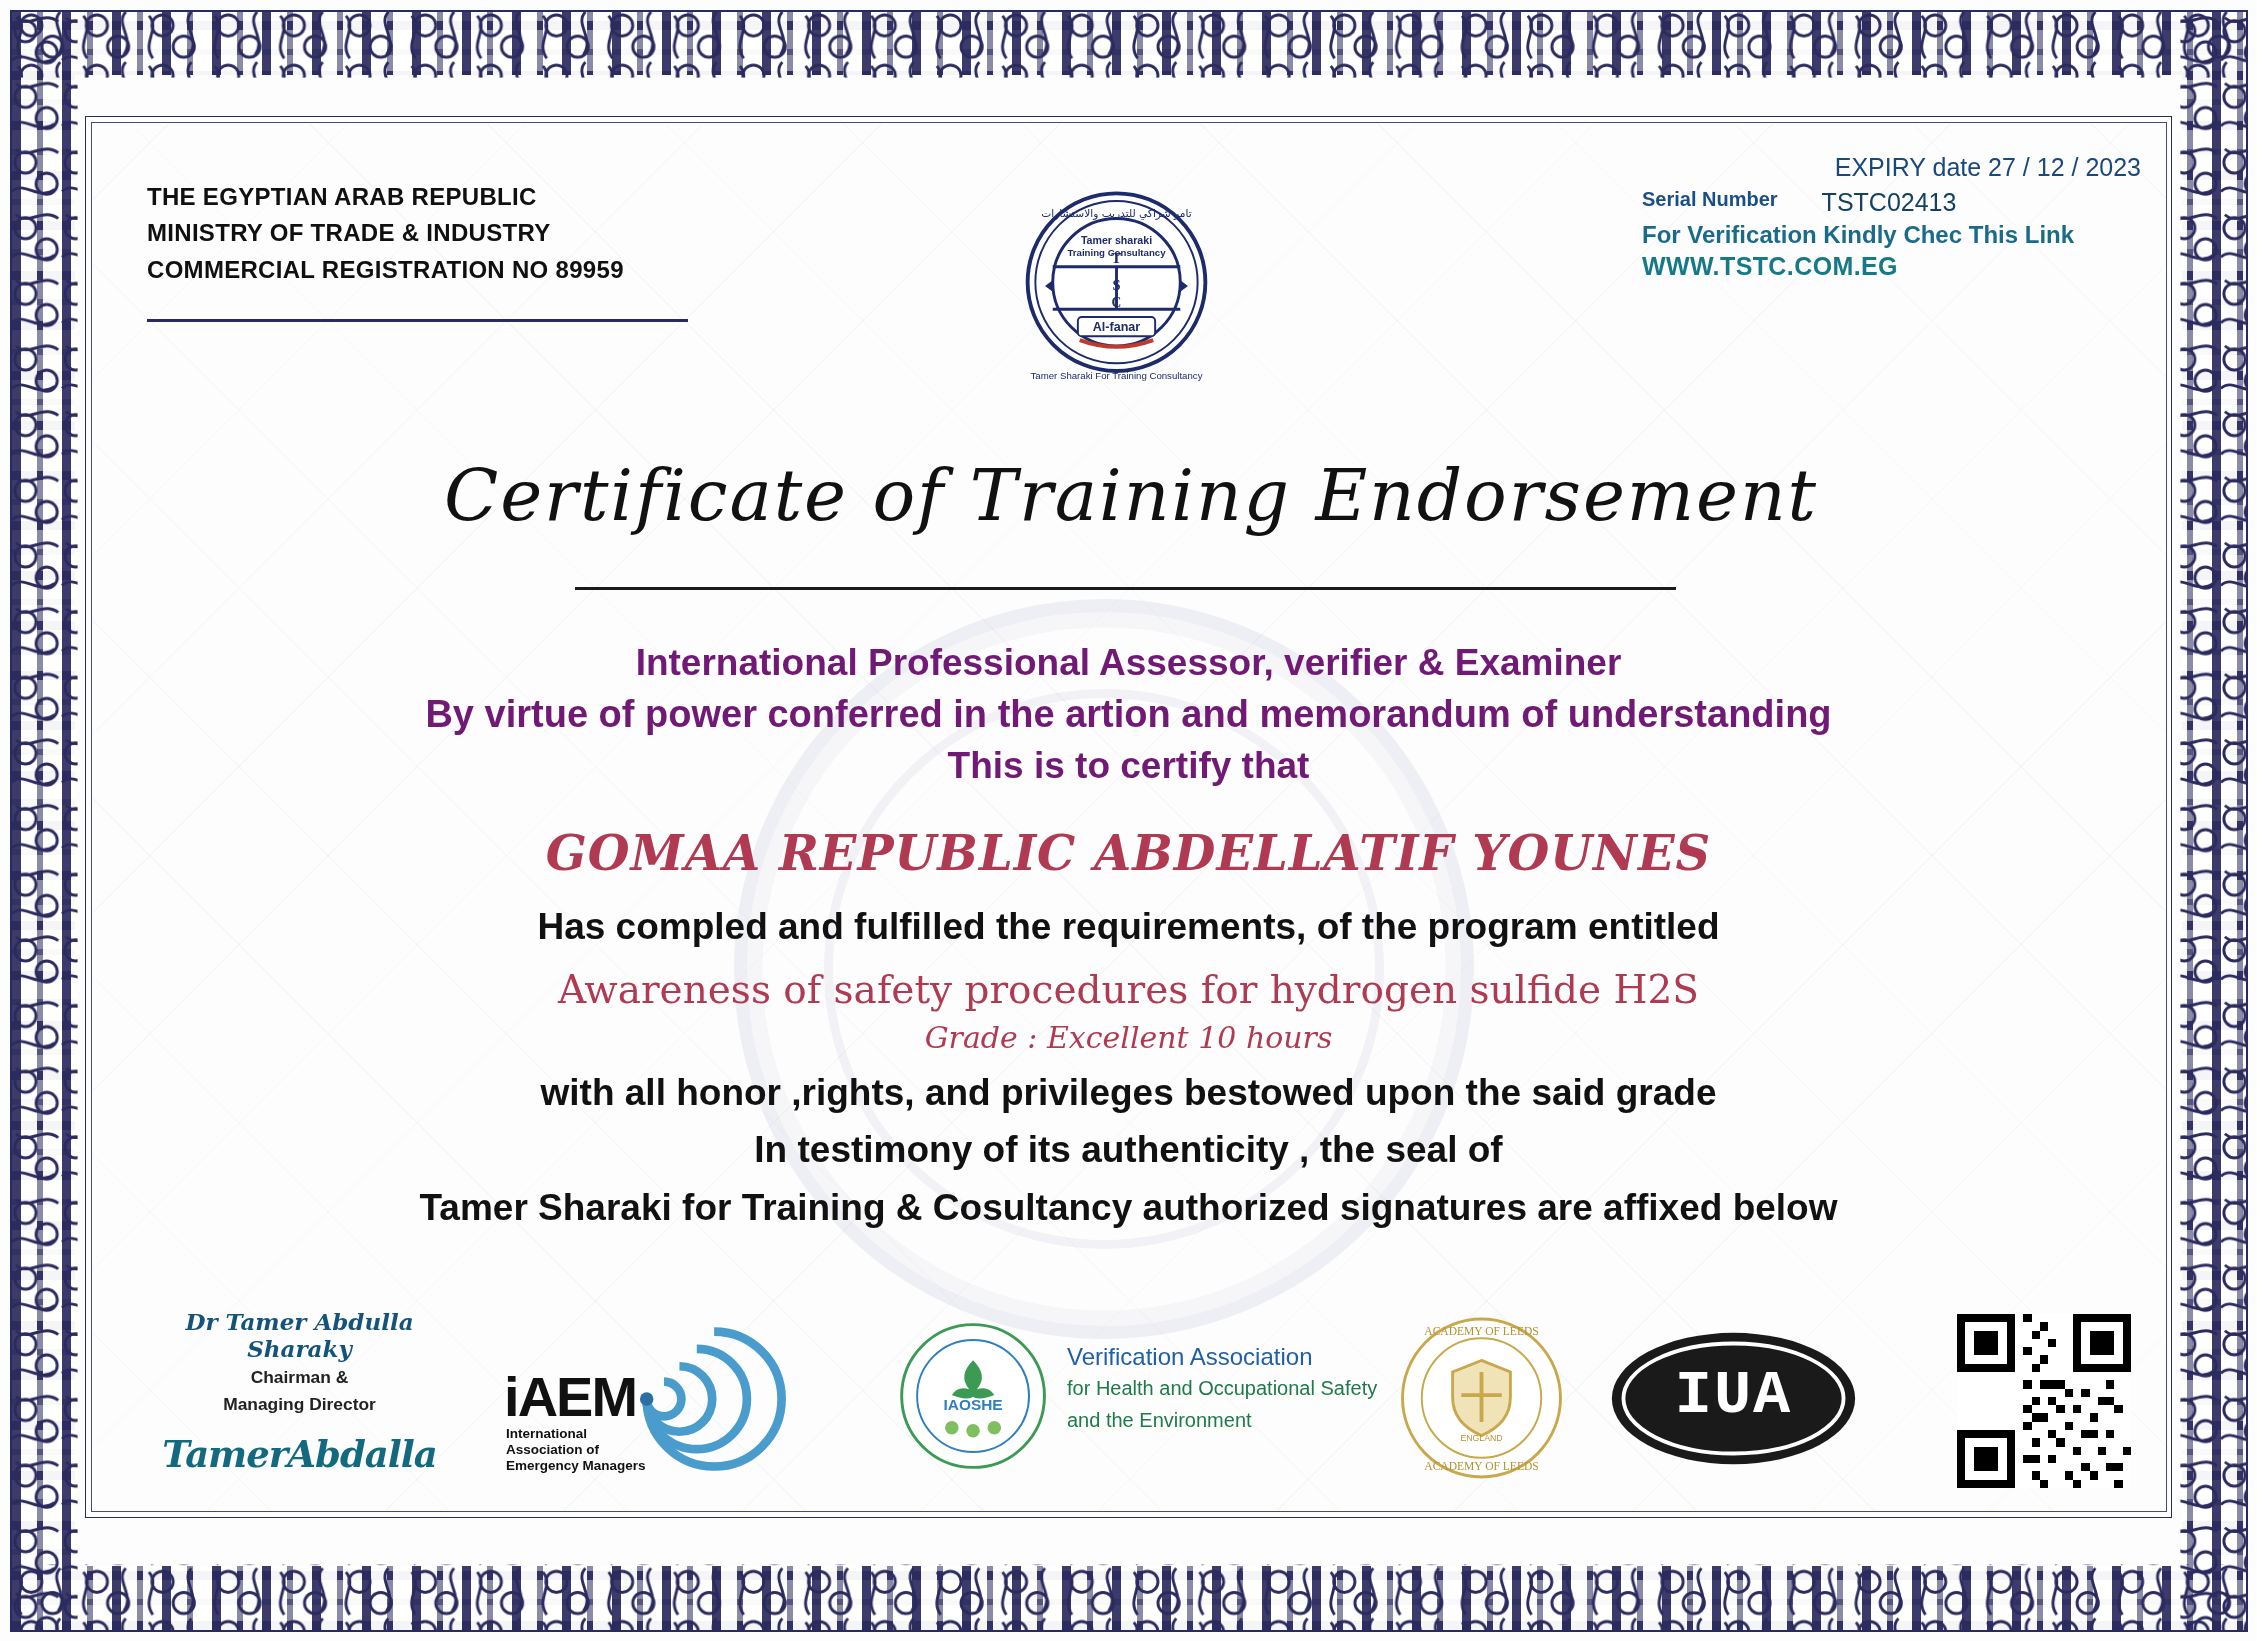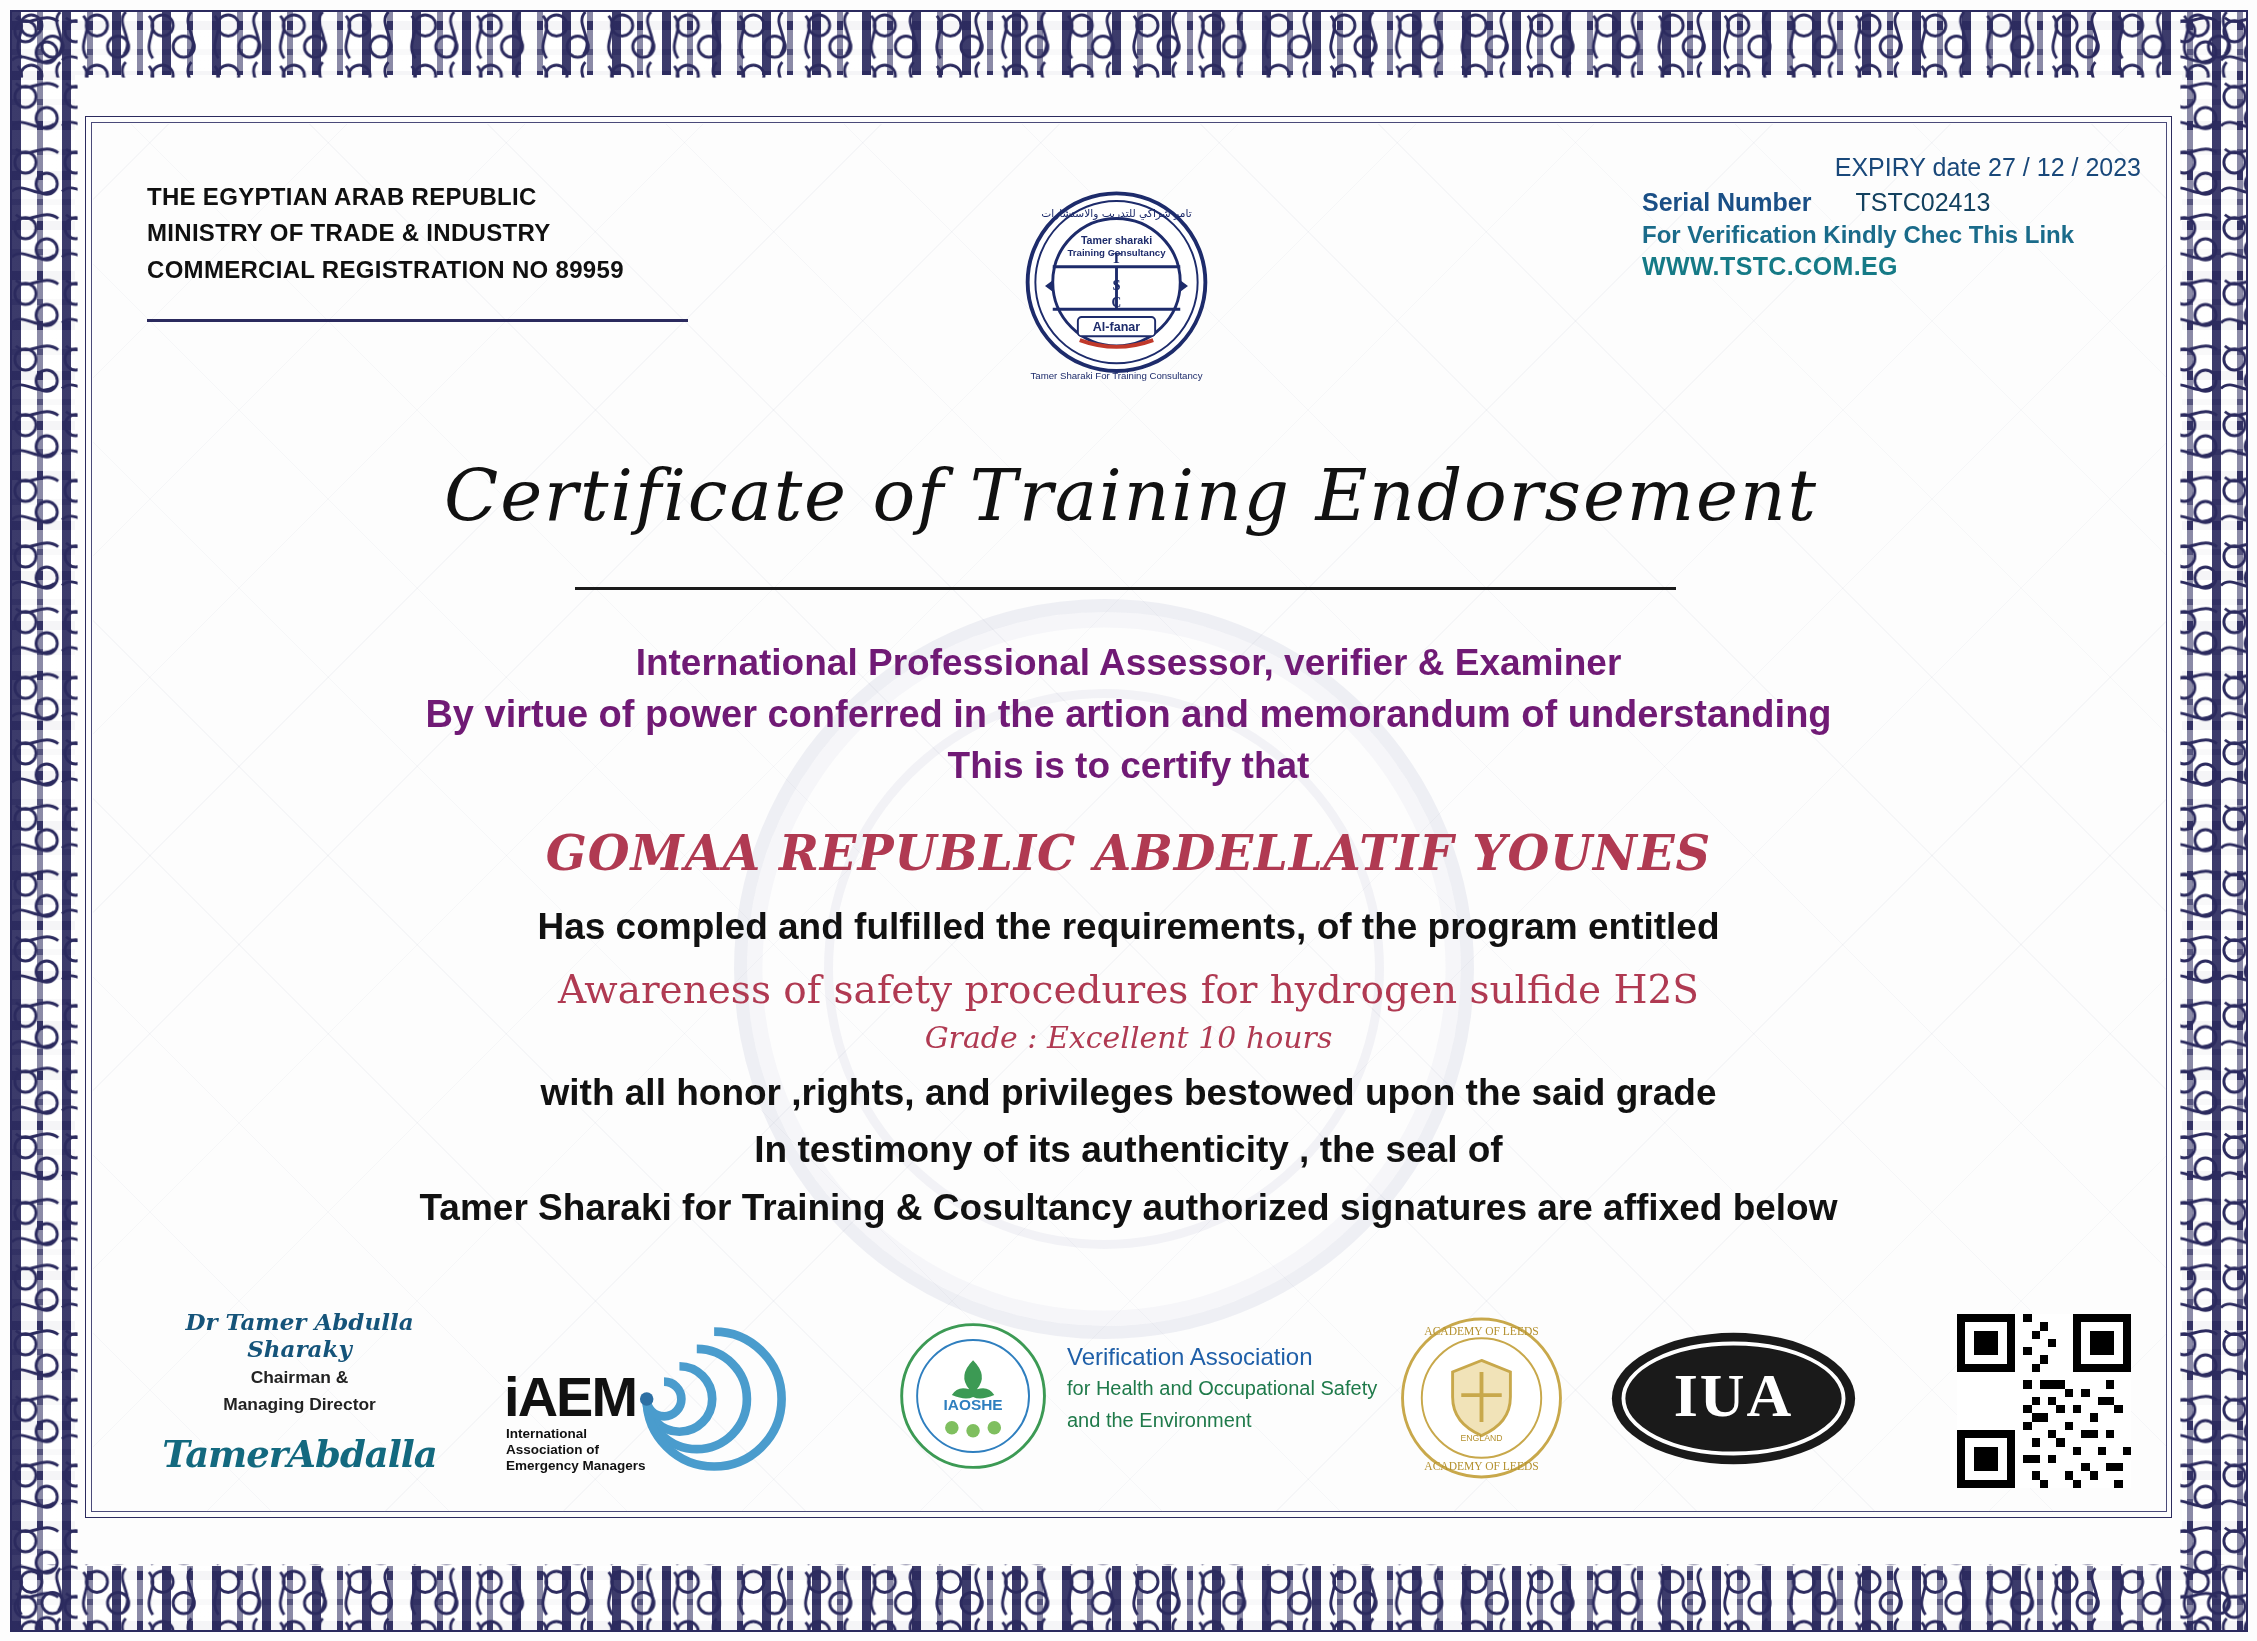--- a/index.html
+++ b/index.html
@@ -133,21 +133,21 @@
     margin-bottom: 5.8px;
   }
   .hdr-right .serial-row {
     display: flex;
     gap: 44px;
     justify-content: flex-start;
     margin-left: 42px;
     margin-bottom: 3.9px;
   }
   .hdr-right .serial-label {
-    font-size: 25px;
+    font-size: 20px;
     font-weight: bold;
     color: #1a4f86;
   }
   .hdr-right .serial-value {
     font-size: 25px;
     color: #13415f;
   }
   .hdr-right .verify {
     font-size: 24px;
     font-weight: bold;
@@ -334,21 +334,21 @@
   }
   .iua {
     position: absolute;
     left: 1492px; top: 21px;
     width: 251px; height: 140px;
   }
   .iua-text {
     position: absolute;
     left: 0; right: 0; top: 31px;
     text-align: center;
-    font-family: Liberation Serif, serif;
+    font-family: Liberation Mono, monospace;
     font-weight: bold;
     font-size: 62px;
     color: #ffffff;
     letter-spacing: 1.9px;
   }
   .qr {
     position: absolute;
     right: 9.7px; top: 5.8px;
     width: 174px; height: 174px;
   }

